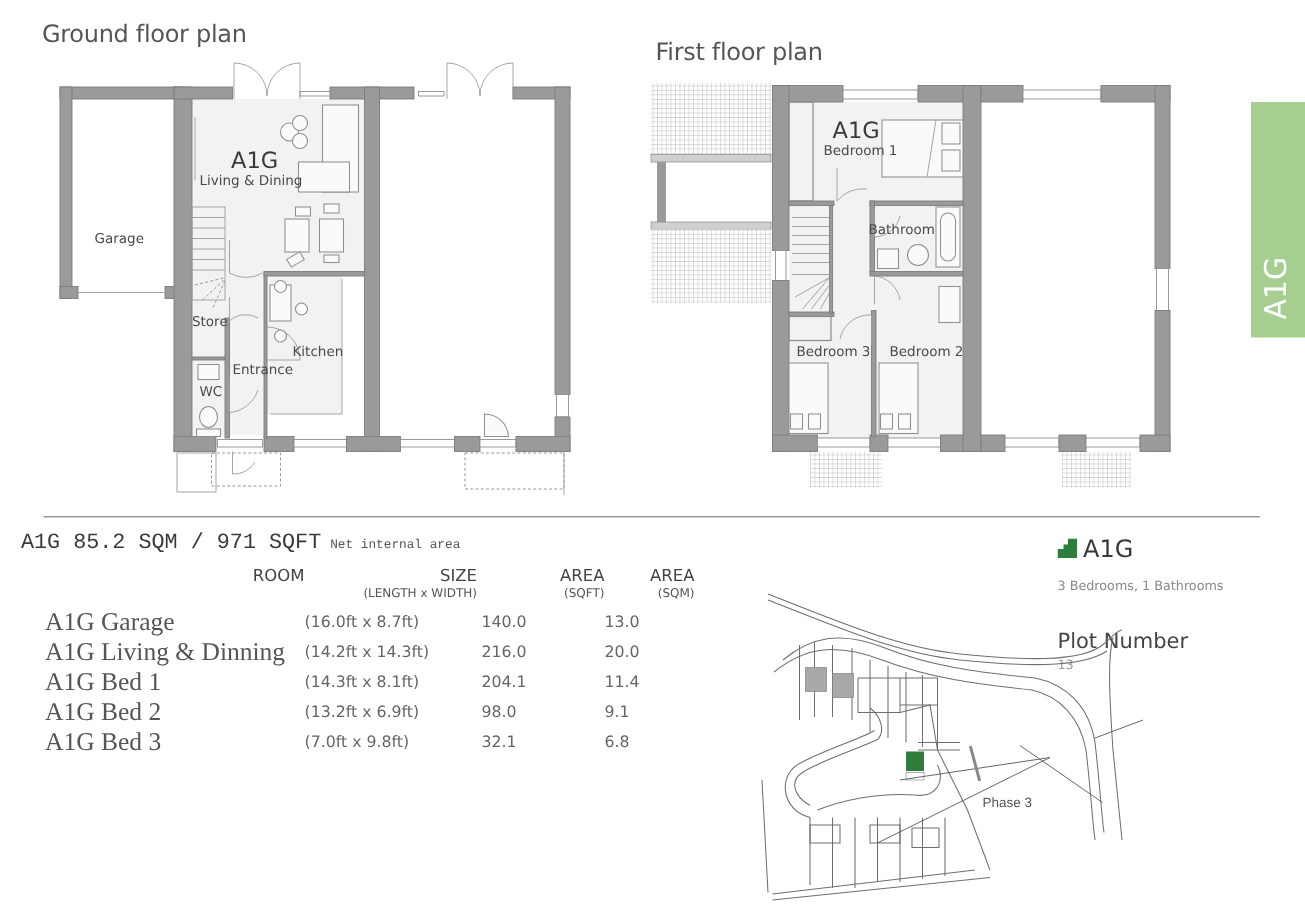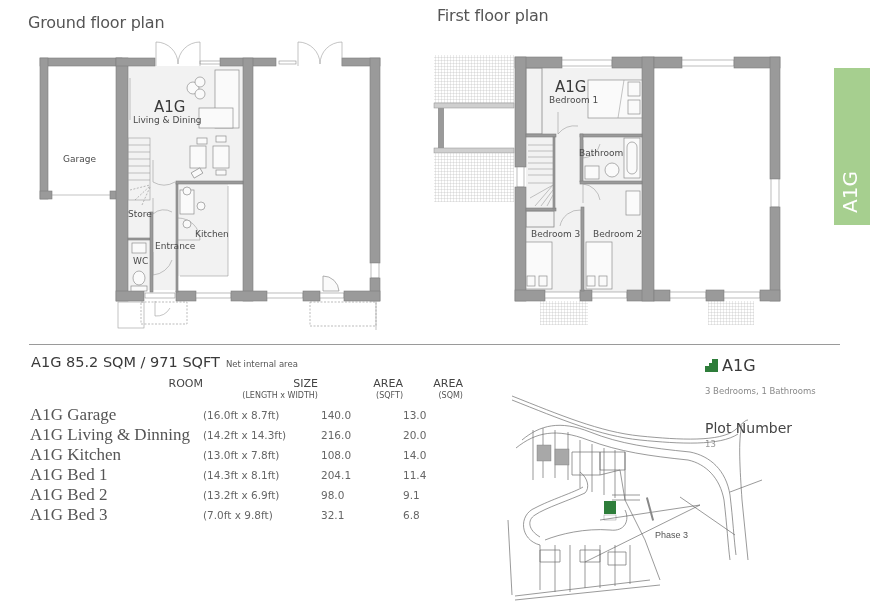--- a/index.html
+++ b/index.html
@@ -1,39 +1,39 @@
 <!DOCTYPE html>
 <html><head>
 <meta charset="utf-8">
 <style>
   * { margin: 0; padding: 0; box-sizing: border-box; }
   html, body { width: 870px; height: 615px; background: #ffffff; overflow: hidden; }
   body { position: relative; font-family: "DejaVu Sans", "Liberation Sans", sans-serif; color: #3a3a3a; }
 
   .plan-title { position: absolute; font-size: 16px; color: #555; font-weight: normal; letter-spacing: -0.2px; }
   #ground-title { left: 28px; top: 13px; }
-  #first-title { left: 437px; top: 6px; }
+  #first-title { left: 437px; top: 25px; }
 
   svg.plan { position: absolute; }
   .wall { fill: #9a9a9a; stroke: #7d7d7d; stroke-width: 0.6; }
   .floor { fill: #f2f2f2; }
   .line { stroke: #8a8a8a; stroke-width: 0.8; fill: none; }
   .thin { stroke: #9c9c9c; stroke-width: 0.6; fill: none; }
   .furn { fill: #fafafa; stroke: #8f8f8f; stroke-width: 0.7; }
   .win { fill: #ffffff; stroke: #8f8f8f; stroke-width: 0.6; }
   .dash { stroke: #8f8f8f; stroke-width: 0.6; fill: none; stroke-dasharray: 2 1.5; }
   .room-label { font-family: "DejaVu Sans", sans-serif; font-size: 9px; fill: #4a4a4a; }
   .unit-label { font-family: "DejaVu Sans", sans-serif; font-size: 15px; fill: #3a3a3a; }
 
   .side-tab { position: absolute; left: 834px; top: 68px; width: 36px; height: 157px; background: #a6cf8f; }
   .side-tab span { position: absolute; left: 50%; bottom: 12px; transform-origin: left bottom; transform: translateX(10px) rotate(-90deg); color: #ffffff; font-size: 20px; white-space: nowrap; }
 
   .divider { position: absolute; left: 29px; top: 344px; width: 811px; height: 1px; background: #9a9a9a; }
 
-  .area-heading { position: absolute; left: 31px; top: 354px; font-size: 14.5px; color: #3a3a3a; white-space: nowrap; }
+  .area-heading { position: absolute; left: 14px; top: 354px; font-size: 14.5px; color: #3a3a3a; white-space: nowrap; font-family: Liberation Mono, monospace; }
   .area-heading .nia { font-size: 8.5px; color: #555; margin-left: 6px; }
 
   table.rooms { position: absolute; left: 30px; top: 378px; border-collapse: collapse; }
   table.rooms th { font-weight: normal; text-align: right; vertical-align: top; font-size: 11px; color: #444; padding: 0; line-height: 12px; }
   table.rooms th small { display: block; font-size: 8px; color: #555; }
   table.rooms td { font-size: 10.5px; color: #666; padding: 0; height: 17.5px; white-space: nowrap; }
   table.rooms td.name { font-family: Liberation Serif, serif; font-size: 17px; color: #555; }
   .c1 { width: 173px; } .c2 { width: 115px; } .c3 { width: 85px; } .c4 { width: 60px; }
   table.rooms td.c3 { padding-left: 3px; }
 
@@ -282,26 +282,20 @@
       <td class="c3">140.0</td>
       <td>13.0</td>
     </tr>
     <tr>
       <td class="name">A1G Living &amp; Dinning</td>
       <td>(14.2ft x 14.3ft)</td>
       <td class="c3">216.0</td>
       <td>20.0</td>
     </tr>
     <tr>
-      <td class="name">A1G Kitchen</td>
-      <td>(13.0ft x 7.8ft)</td>
-      <td class="c3">108.0</td>
-      <td>14.0</td>
-    </tr>
-    <tr>
       <td class="name">A1G Bed 1</td>
       <td>(14.3ft x 8.1ft)</td>
       <td class="c3">204.1</td>
       <td>11.4</td>
     </tr>
     <tr>
       <td class="name">A1G Bed 2</td>
       <td>(13.2ft x 6.9ft)</td>
       <td class="c3">98.0</td>
       <td>9.1</td>

